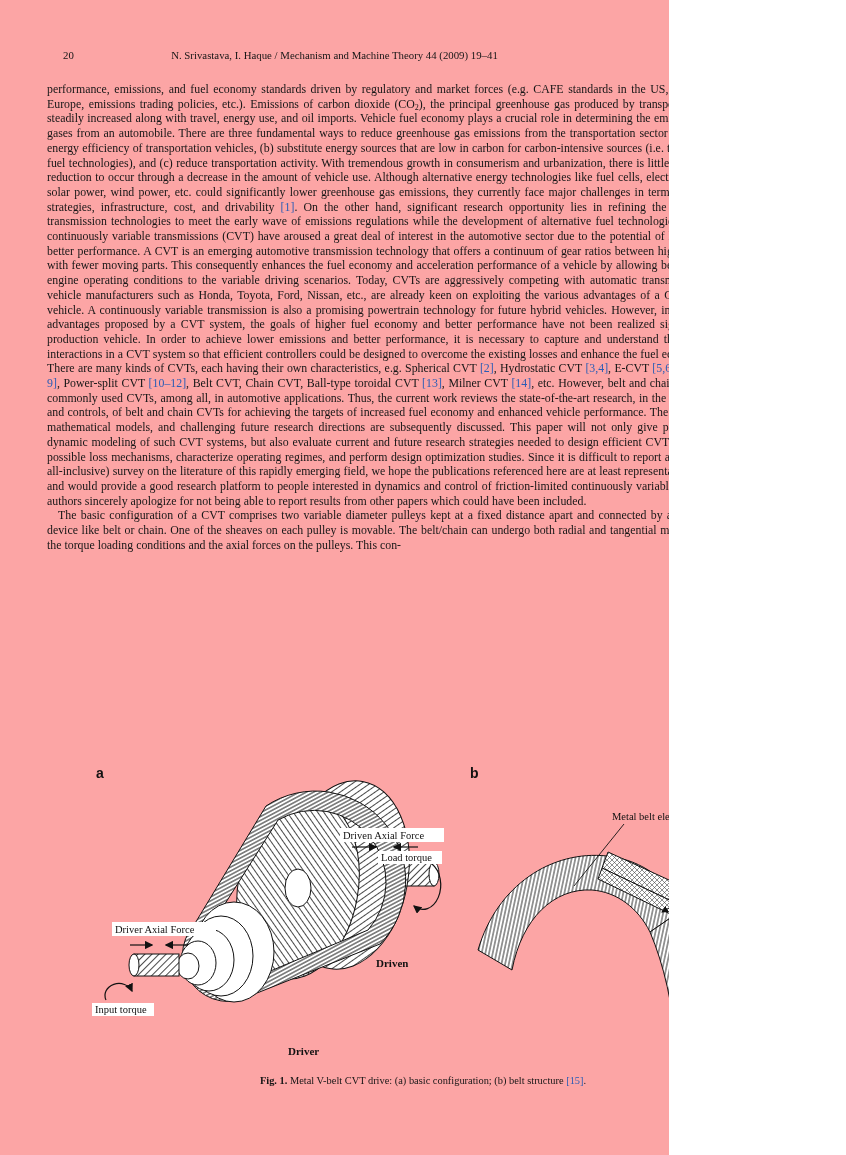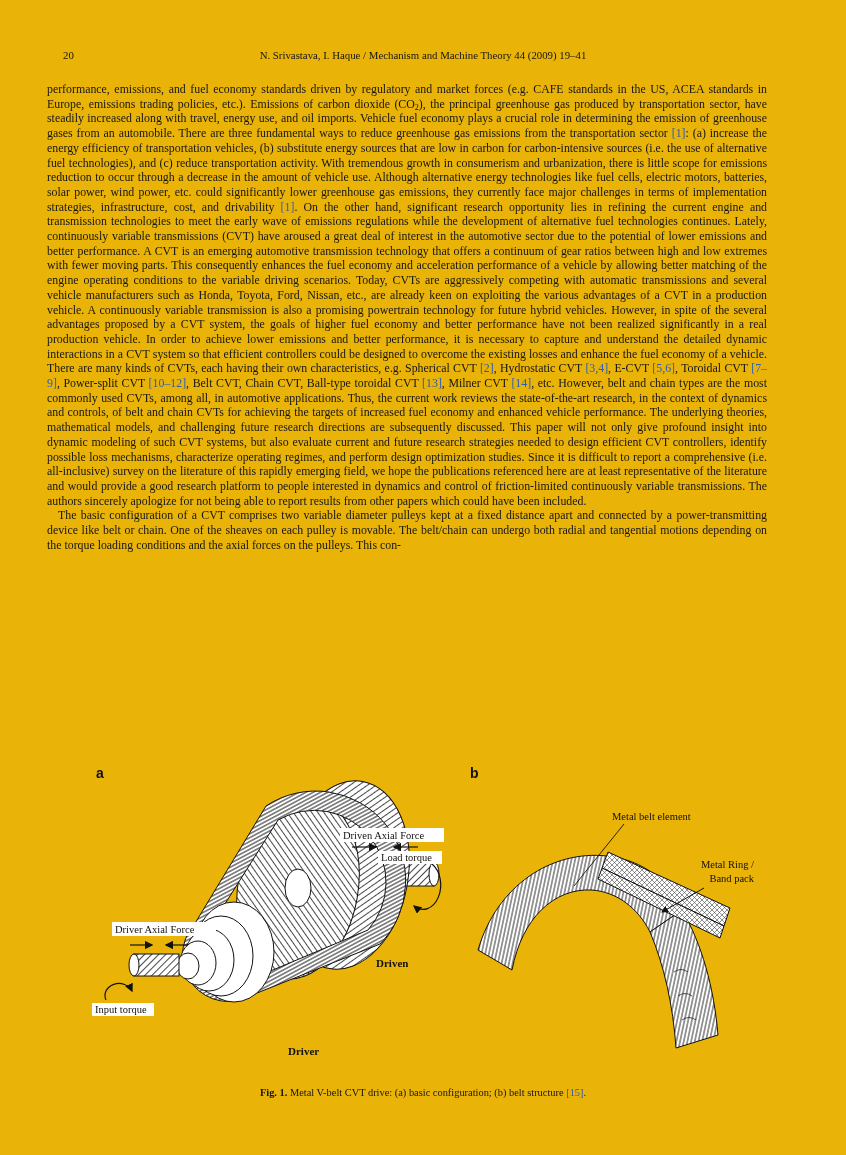--- a/index.html
+++ b/index.html
@@ -3,39 +3,39 @@
 <meta charset="utf-8">
 <style>
   * { margin:0; padding:0; box-sizing:border-box; }
   :root { --link:#2b5db6; }
   html, body { background:#fff; }
   body {
     width:846px; height:1155px;
     font-family:"Liberation Serif", serif;
     color:#161616;
   }
-  .page { position:relative; width:846px; height:1155px; background:#eab308; overflow:hidden; }
+  .page { position:relative; width:669px; height:1155px; background:#fca5a5; overflow:hidden; }
 
   .running-head { position:absolute; top:49px; left:63px; right:63px; font-size:10.8px; }
   .pagenum { position:absolute; left:0; top:0; }
   .journal { display:block; text-align:center; }
 
   .textblock {
     position:absolute; top:82px; left:47px; width:720px;
     font-size:11.85px; line-height:14.7px; text-align:justify;
     hyphens:auto;
   }
   .para { text-align:justify; }
   .indent { text-indent:11px; }
   a.cite { color:var(--link); text-decoration:none; }
   sub { font-size:68%; line-height:0; vertical-align:-0.25em; }
 
   .fig { position:absolute; top:760px; left:63px; width:720px; }
   .panels { display:flex; margin-left:25px; gap:9px; align-items:flex-start; }
-  figcaption { margin-top:12px; text-align:center; font-size:10.4px; }
+  figcaption { margin-top:0; text-align:center; font-size:10.4px; }
   .cap-bold { font-weight:bold; }
 
   svg text { font-family:"Liberation Serif", serif; font-size:10.5px; fill:#111; }
   svg text.panel-label { font-family:"Liberation Sans", sans-serif; font-weight:bold; font-size:14px; }
   svg text.bold { font-weight:bold; font-size:11px; }
   svg text.end { text-anchor:end; }
 </style>
 </head>
 <body>
 

